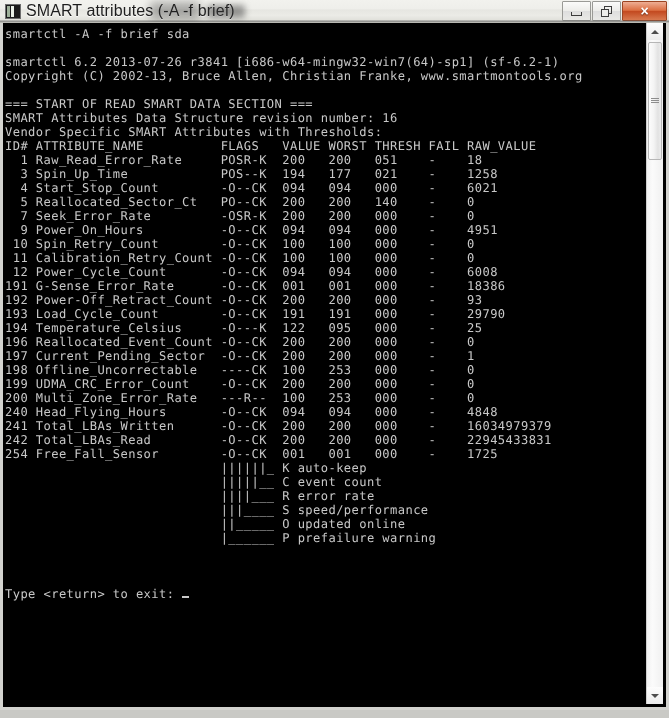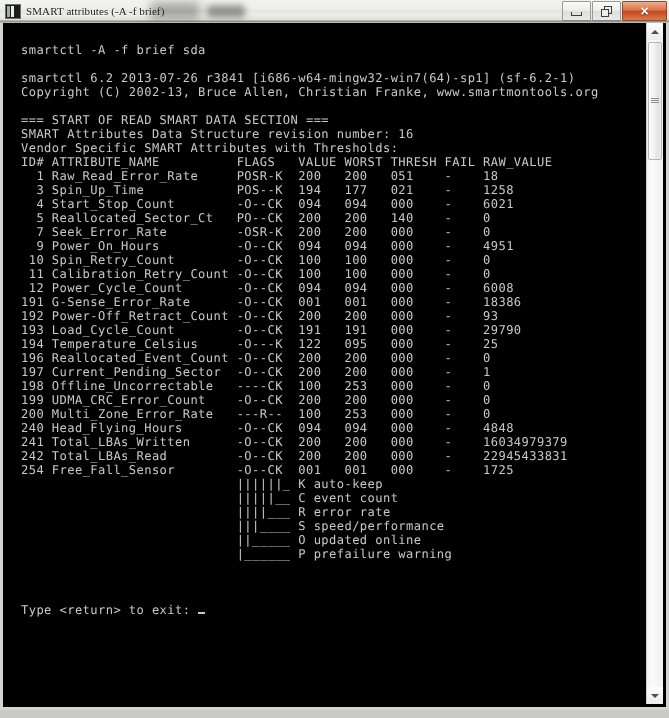--- a/index.html
+++ b/index.html
@@ -72,22 +72,22 @@
     display: block;
     top: 1px;
     width: 3px;
     height: 11px;
     background: #d8dcd4;
   }
   .title-icon i.a { left: 1px; background:#9fb19a; }
   .title-icon i.b { left: 5px; background:#e9efe6; }
 
   #title-text {
-    font-family: Liberation Serif, serif;
-    font-size: 11px;
+    font-family: Liberation Sans, sans-serif;
+    font-size: 16px;
     color: #1d1d1d;
     letter-spacing: 0.1px;
     white-space: nowrap;
     text-shadow: 0 1px 0 rgba(255,255,255,0.85);
   }
 
   
   .title-smudge {
     position: absolute;
     left: 207px;
@@ -184,21 +184,21 @@
     position: absolute;
     left: 0px;
     top: 0px;
     width: 625px;
     height: 681px;
     background: #000000;
     overflow: hidden;
   }
 
   pre#terminal {
-    margin: 16px;
+    margin: 0;
     padding: 4px 0 0 2px;
     font-family: "DejaVu Sans Mono", "Liberation Mono", monospace;
     font-size: 12.1px;
     line-height: 14px;
     color: #c8c8c8;
     white-space: pre;
     letter-spacing: 0.42px;
     -webkit-font-smoothing: none;
     text-rendering: geometricPrecision;
   }

